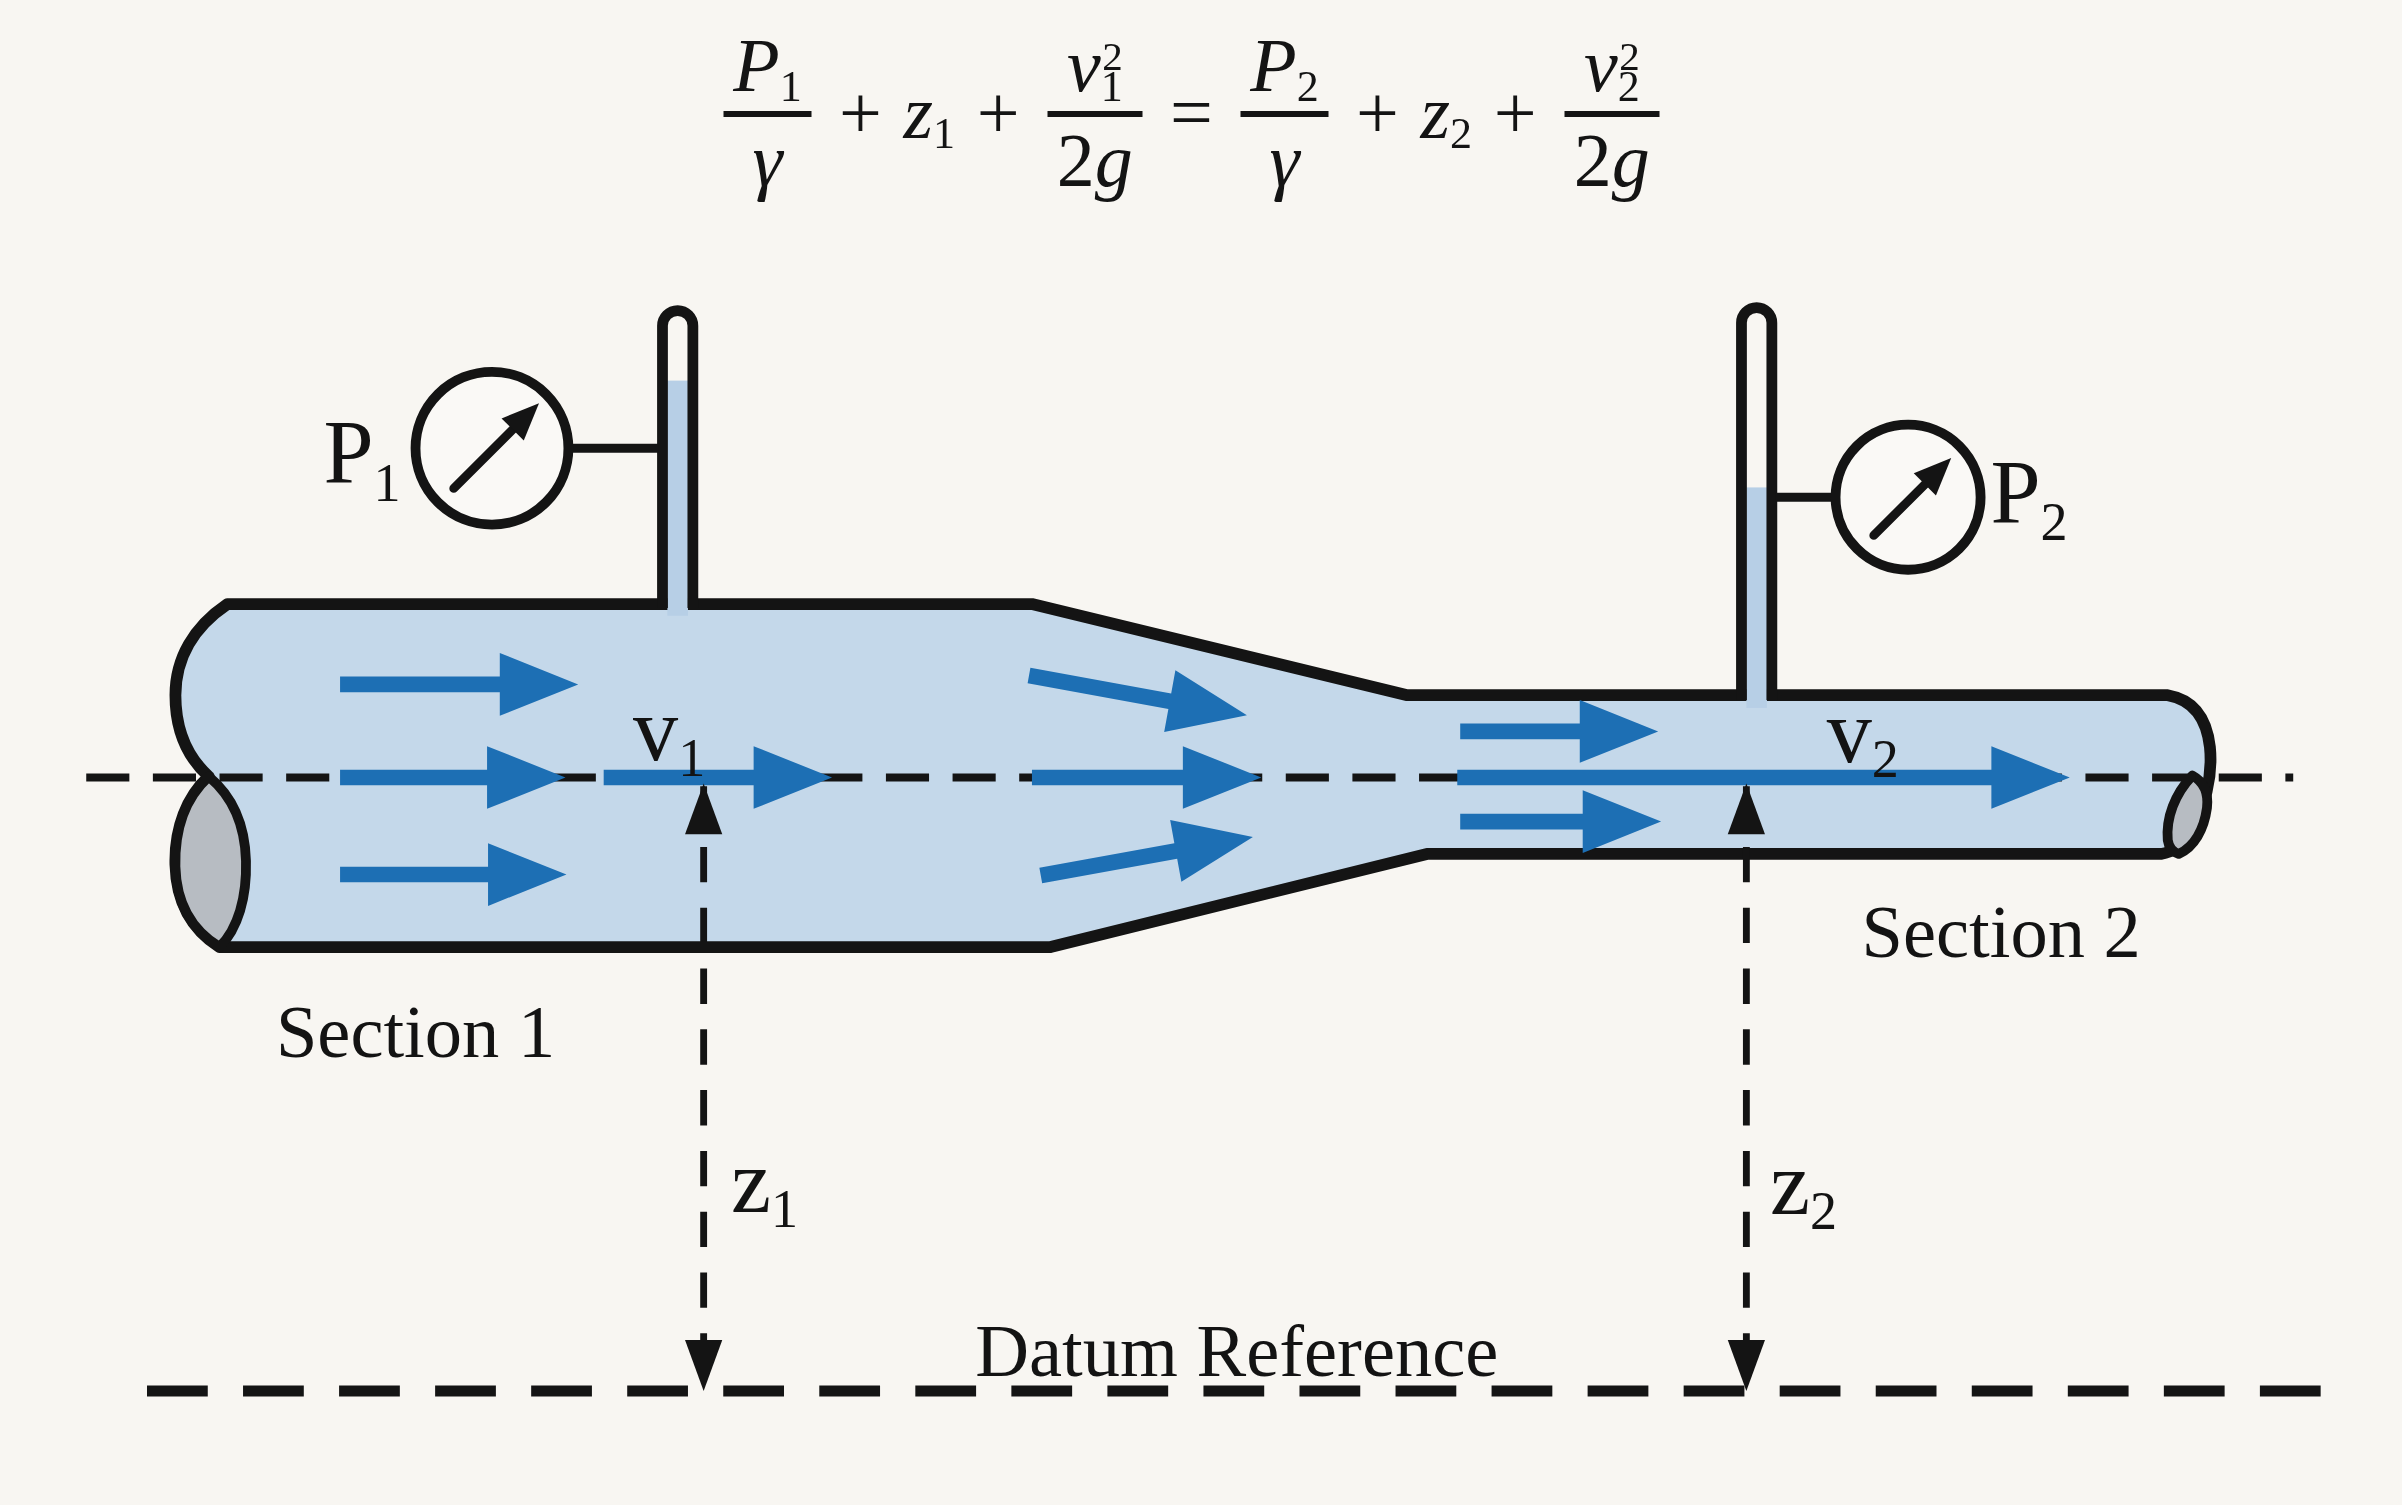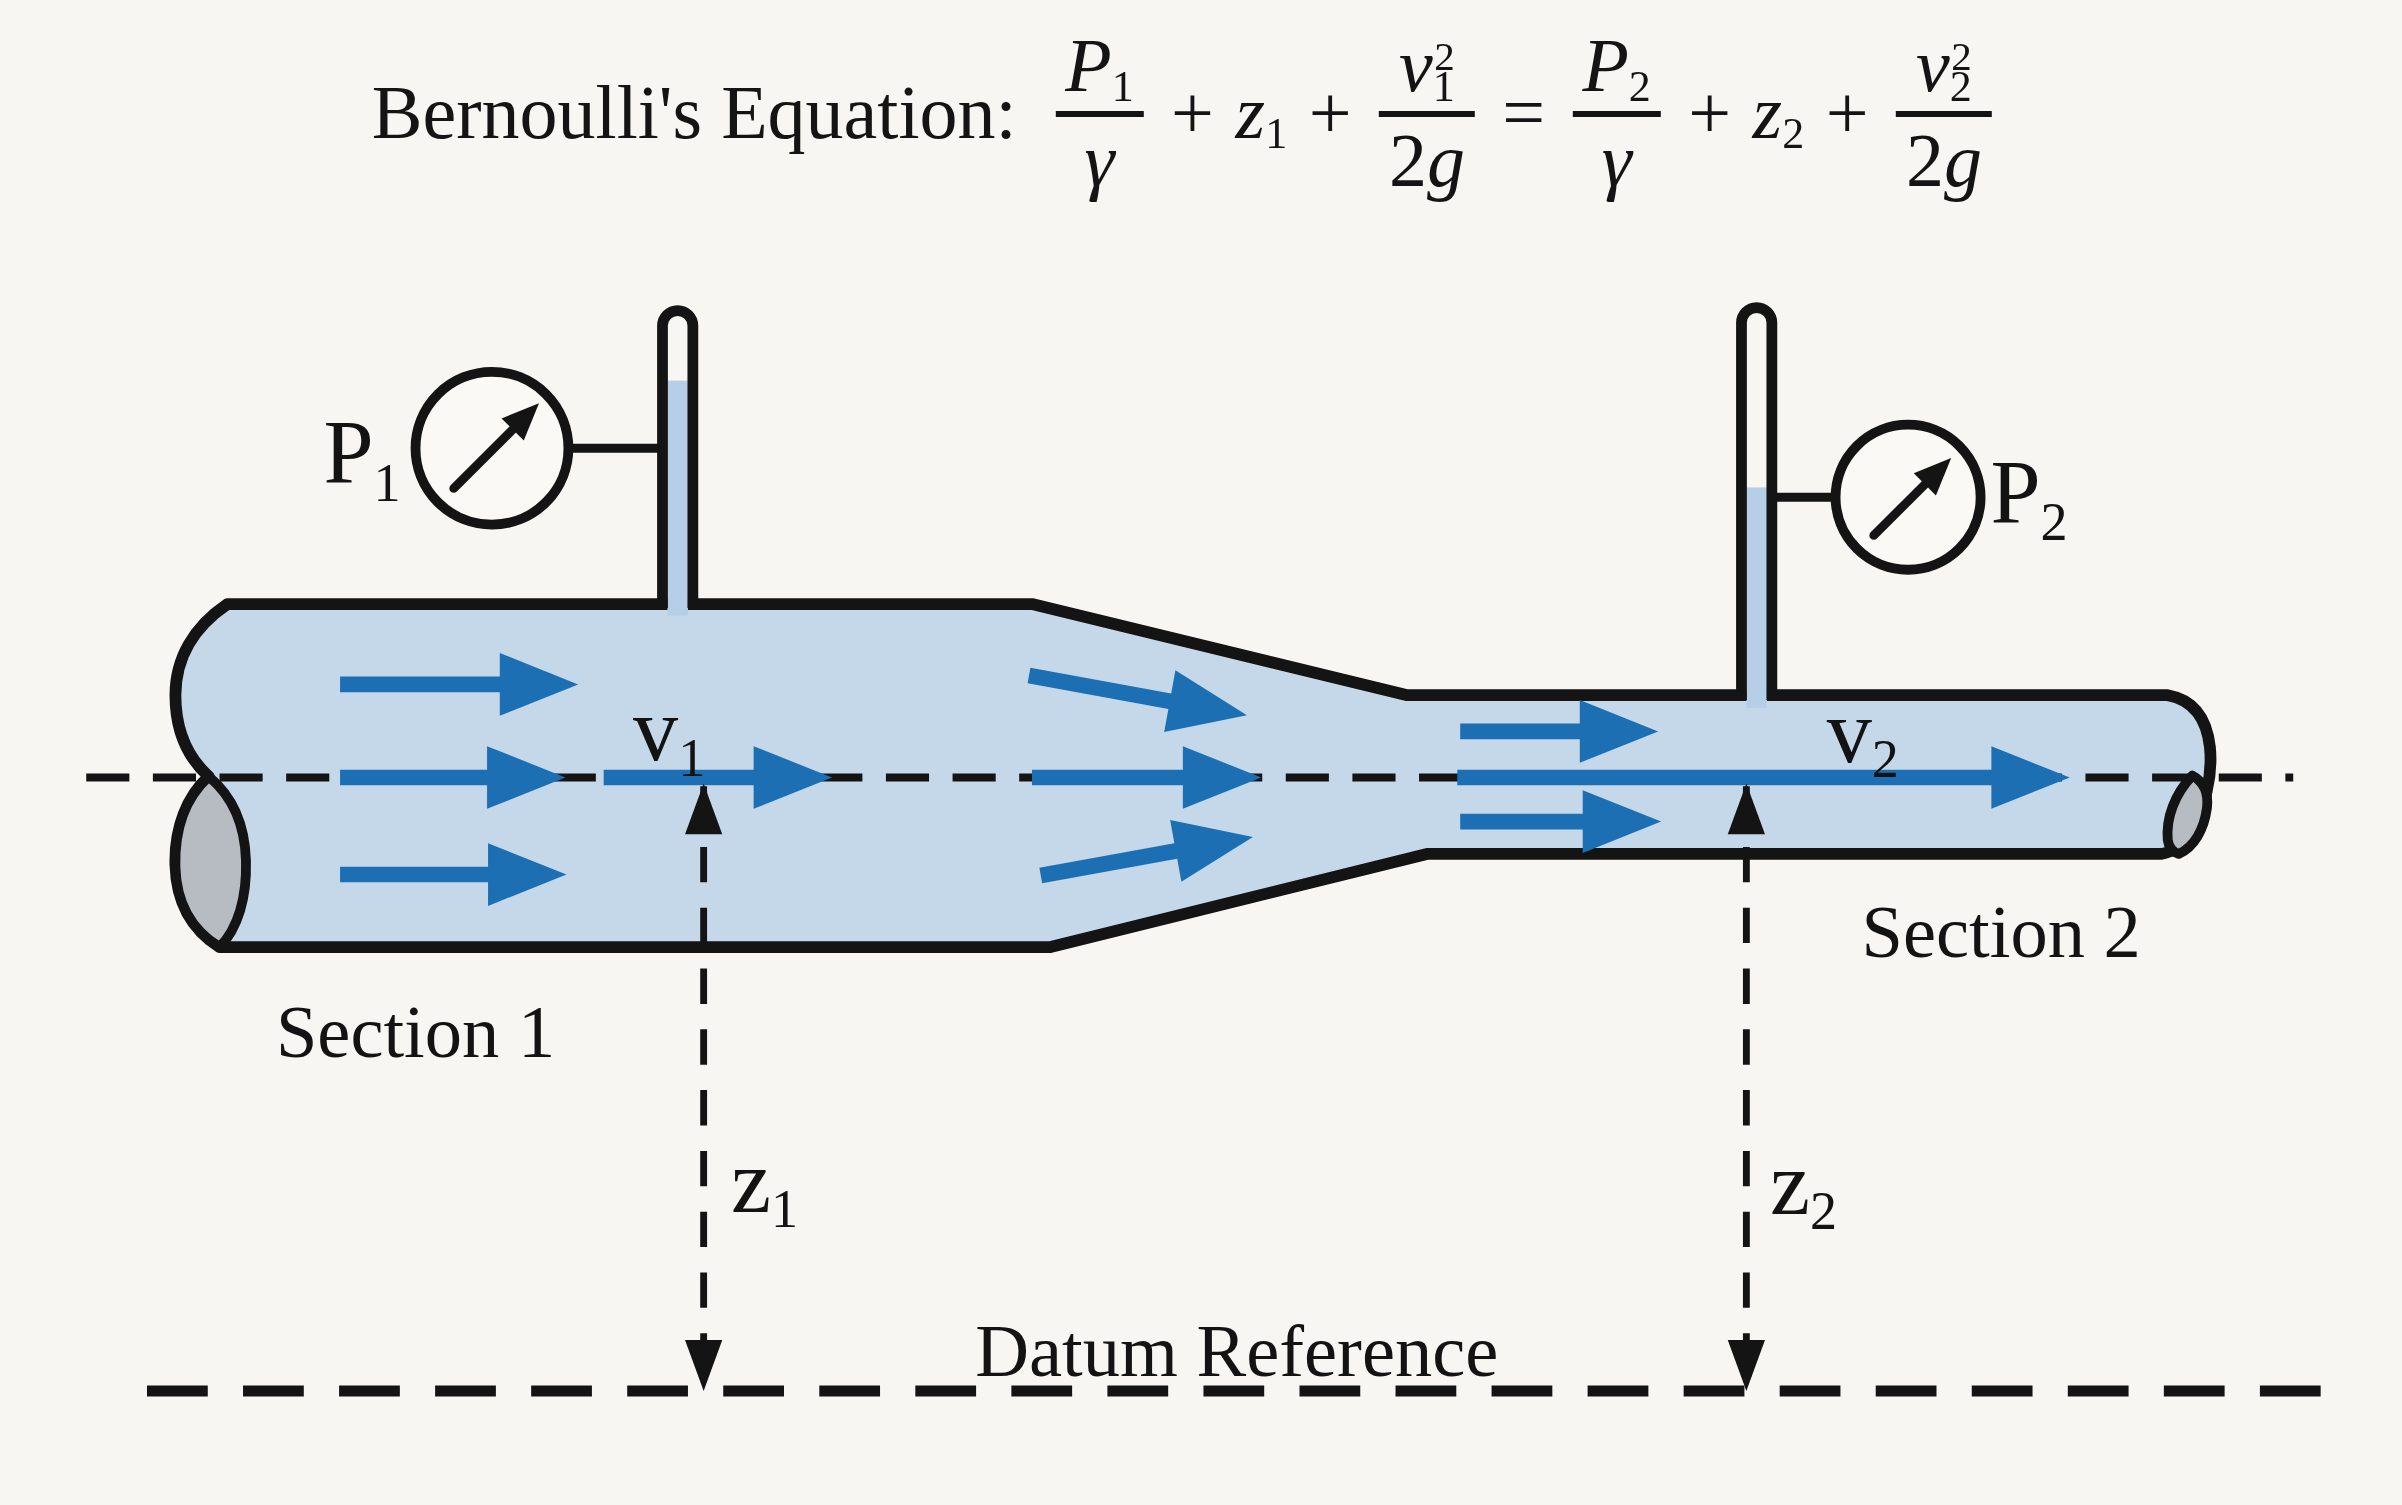--- a/index.html
+++ b/index.html
@@ -131,21 +131,20 @@
 
     <text class="t-label" x="746" y="1236"><tspan>z</tspan><tspan class="sub-t" dy="16">1</tspan></text>
     <text class="t-label" x="1806" y="1238"><tspan>z</tspan><tspan class="sub-t" dy="16">2</tspan></text>
 
     <text class="t-cap" x="424" y="1078" text-anchor="middle">Section 1</text>
     <text class="t-cap" x="2042" y="976" text-anchor="middle">Section 2</text>
     <text class="t-cap" x="1262" y="1404" text-anchor="middle">Datum Reference</text>
   </svg>
 
   <div class="equation">
-    <span class="eq-title">Bernoulli's Equation:</span>
 
     <span class="frac">
       <span class="num"><i>P</i><sub>1</sub></span>
       <span class="bar"></span>
       <span class="den"><span></span><i>γ</i></span>
     </span>
 
     <span class="eq-op">+</span>
 
     <span class="eq-var"><i>z</i><sub>1</sub></span>

